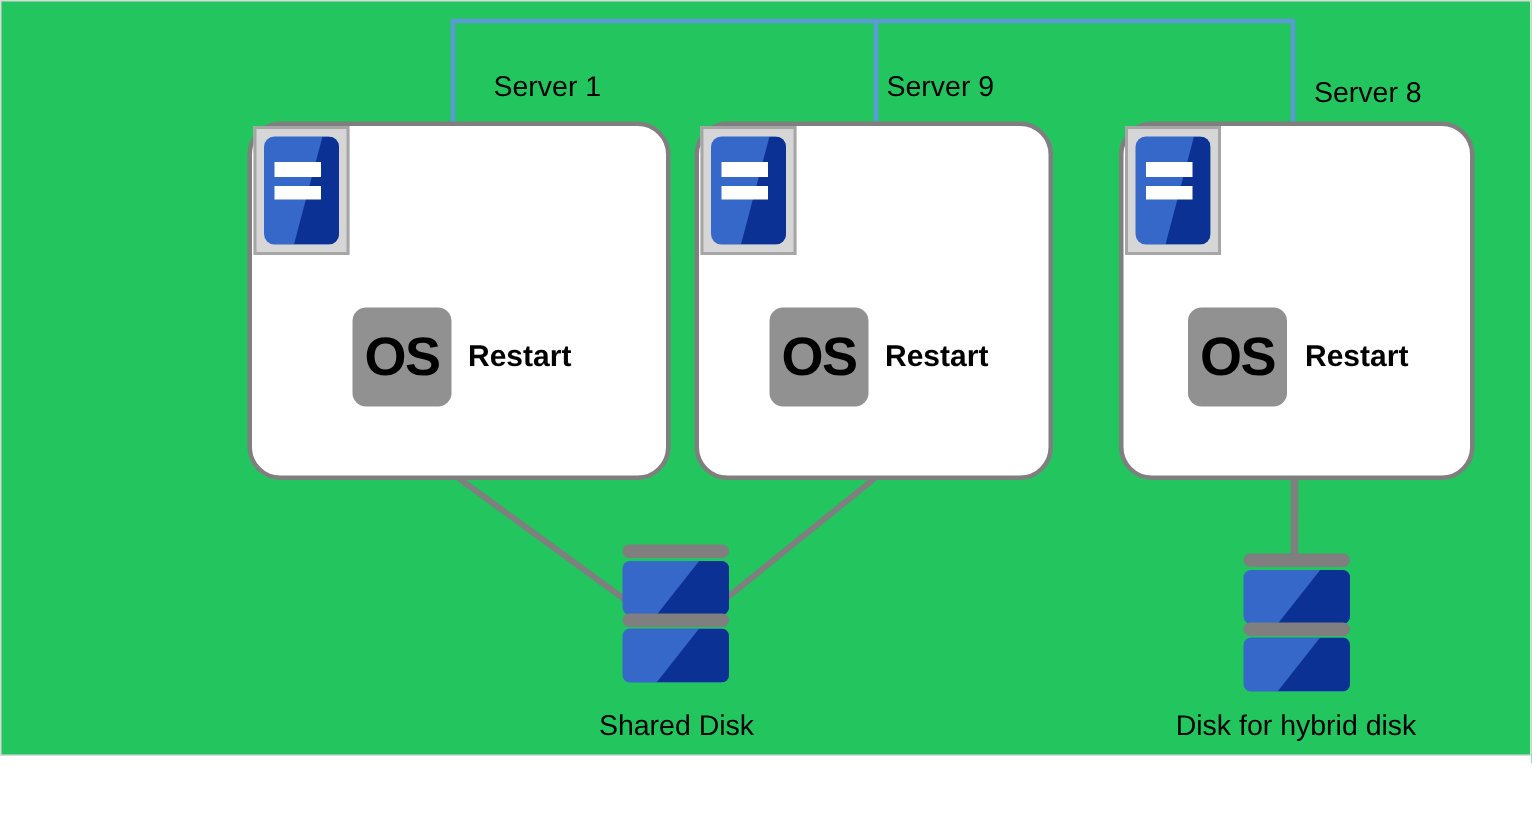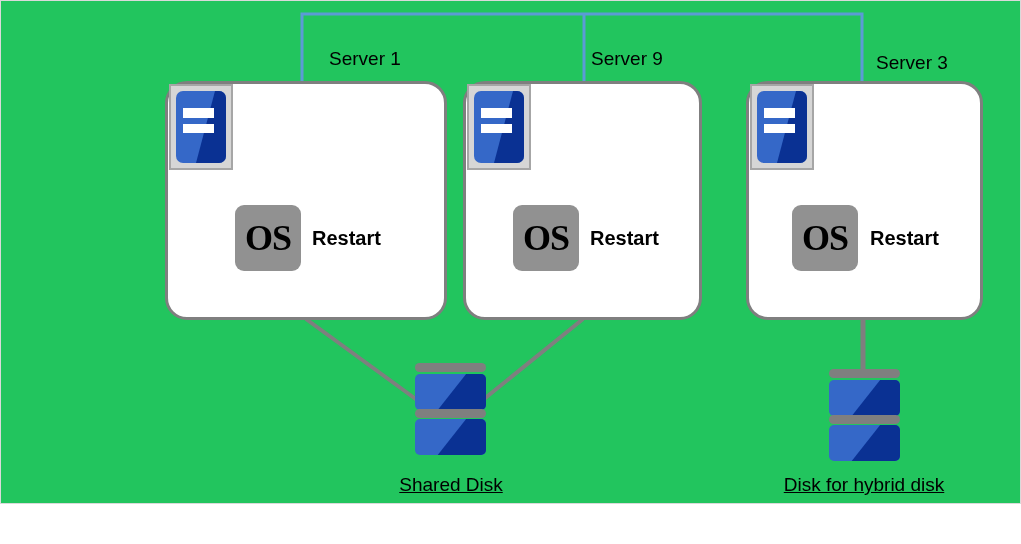--- a/index.html
+++ b/index.html
@@ -82,21 +82,21 @@
     position: absolute;
     background: #919191;
     border-radius: 9px;
     display: flex;
     align-items: center;
     justify-content: center;
     font-weight: bold;
     font-size: 36px;
     color: #000000;
     letter-spacing: -1px;
-    font-family: Liberation Serif, serif;
+    font-family: Liberation Sans, sans-serif;
   }
   .restart-label {
     position: absolute;
     font-size: 20px;
     color: #000000;
     white-space: nowrap;
     line-height: 1;
     font-weight: bold;
   }
 
@@ -129,21 +129,20 @@
     clip-path: polygon(72% 0%, 100% 0%, 100% 100%, 32% 100%);
   }
 
   
   .caption {
     position: absolute;
     text-align: center;
     font-size: 19px;
     color: #000000;
     line-height: 1.25;
-    text-decoration: underline;
   }
 </style>
 </head>
 <body>
 
 <div id="canvas">
 
   <svg class="svg-layer" viewBox="0 0 1021 544" width="1021" height="544">
 
     <g>
@@ -153,21 +152,21 @@
 
     <line x1="305" y1="318" x2="438" y2="415" stroke="#7f7f7f" stroke-width="4"></line>
 
     <line x1="582" y1="318" x2="462" y2="415" stroke="#7f7f7f" stroke-width="4"></line>
 
     <line x1="862" y1="318" x2="862" y2="372" stroke="#7f7f7f" stroke-width="5"></line>
   </svg>
 
   <div class="bracket-label" style="left:328px; top:48px;">Server 1</div>
   <div class="bracket-label" style="left:590px; top:48px;">Server 9</div>
-  <div class="bracket-label" style="left:875px; top:52px;">Server 3</div>
+  <div class="bracket-label" style="left:875px; top:52px;">Server 8</div>
 
   <div class="server-box" style="left:164px; top:80px; width:282px; height:239px;"></div>
   <div class="machine-icon" style="left:168px; top:83px; width:64px; height:86px;">
     <div class="body">
       <div class="bar b1"></div>
       <div class="bar b2"></div>
     </div>
   </div>
   <div class="os-badge" style="left:234px; top:204px; width:66px; height:66px;">OS</div>
   <div class="restart-label" style="left:311px; top:227px;">Restart</div>

